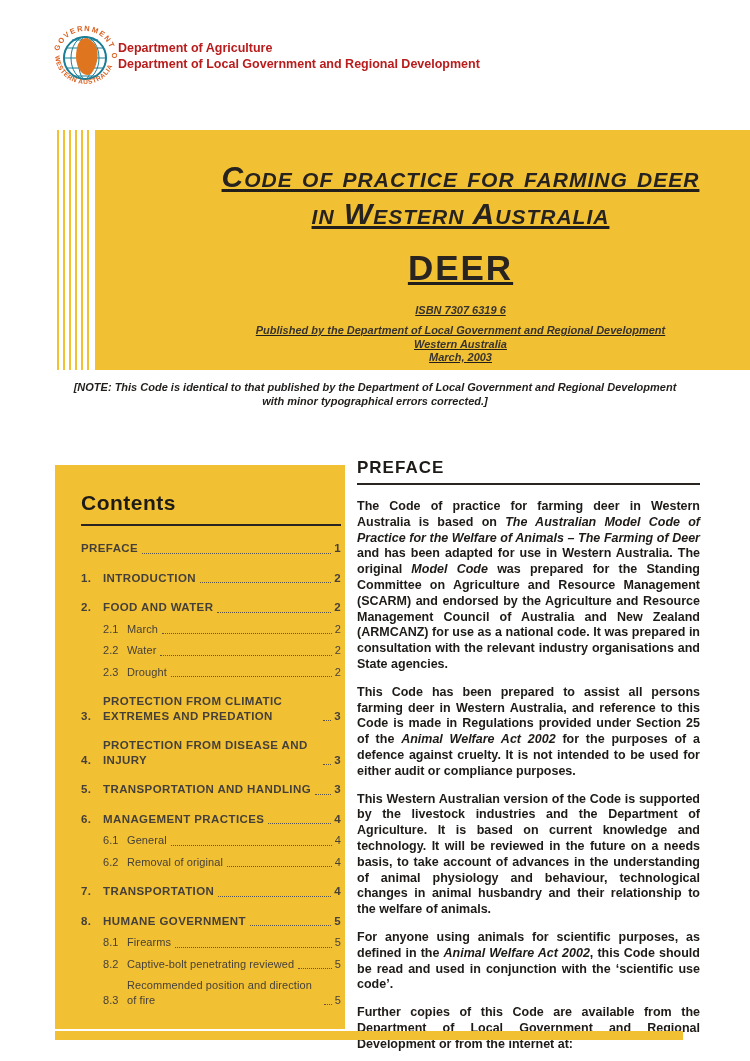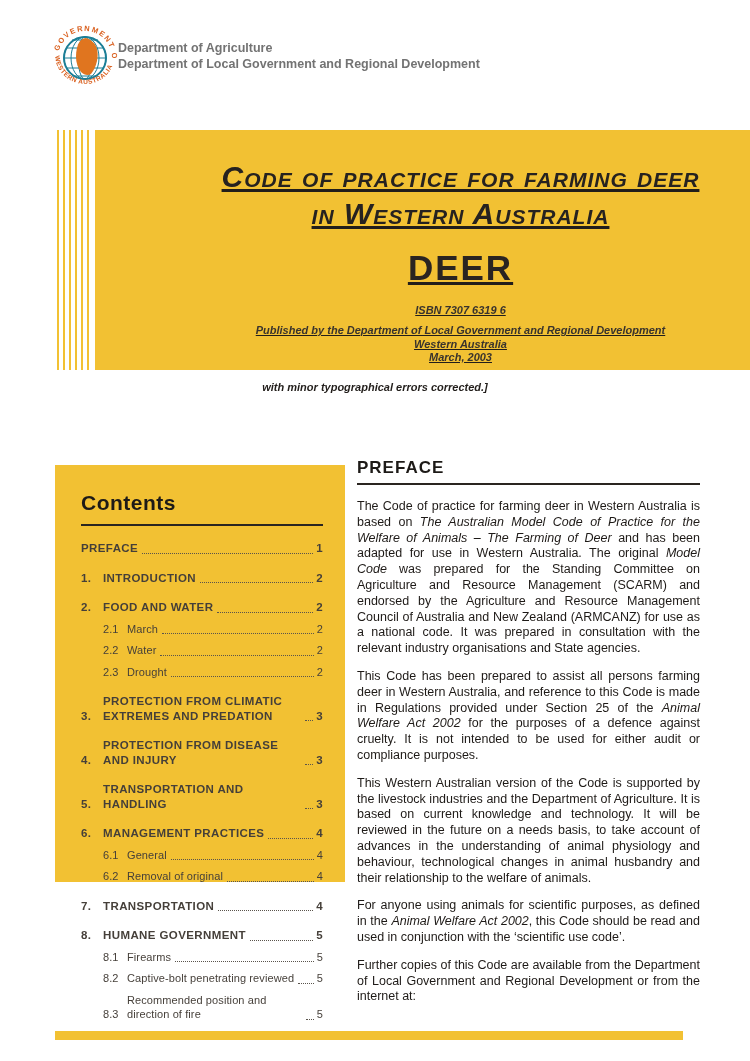--- a/index.html
+++ b/index.html
@@ -3,57 +3,57 @@
 <meta charset="utf-8">
 <style>
   html,body{margin:0;padding:0;background:#ffffff;}
   .page{
     position:relative;width:750px;height:1061px;background:#ffffff;overflow:hidden;
     font-family:"Liberation Sans",sans-serif;color:#221e1b;
   }
   
   .gov-logo{position:absolute;left:50px;top:12px;width:70px;height:92px;}
   .dept-lines{position:absolute;left:118px;top:40px;line-height:16px;
-    font-size:12.5px;font-weight:bold;color:#737373;}
+    font-size:12.5px;font-weight:bold;color:#b91c1c;}
   
   .banner-stripes{position:absolute;left:57px;top:130px;width:34px;height:240px;
     background:repeating-linear-gradient(to right,#f2c133 0px,#f2c133 2px,#ffffff 2px,#ffffff 6px);}
   .banner{position:absolute;left:95px;top:130px;width:731px;height:240px;background:#f2c133;
     text-align:center;text-decoration:underline;}
   .banner-title{margin-top:28px;font-weight:900;font-style:italic;
     font-variant:small-caps;font-size:30px;line-height:37px;color:#262220;letter-spacing:1px;}
   .banner-deer{margin-top:16px;font-weight:900;font-size:35px;letter-spacing:2px;color:#2a2421;}
   .banner-isbn{margin-top:16px;font-style:italic;font-weight:600;font-size:11px;color:#39332d;}
   .banner-pub{margin-top:8px;font-style:italic;font-weight:600;font-size:11px;
     line-height:13.5px;color:#39332d;text-align:center;}
   
   .note{position:absolute;left:65px;top:380px;width:620px;text-align:center;
     font-size:11px;font-weight:bold;font-style:italic;line-height:14px;color:#221e1b;}
   
-  .contents-box{position:absolute;left:55px;top:465px;width:290px;height:417px;
-    background:#f2c133;box-sizing:border-box;padding:26px 22px 0 26px;}
+  .contents-box{position:absolute;left:55px;top:465px;width:290px;height:564px;
+    background:#f2c133;box-sizing:border-box;padding:26px 4px 0 26px;}
   .contents-heading{font-size:21px;font-weight:bold;letter-spacing:.5px;color:#1d1a17;}
   .contents-rule{border-bottom:2.5px solid #2a2520;margin-top:9px;}
   .toc{margin-top:12px;}
   .toc-row{display:flex;align-items:flex-end;font-size:11.5px;line-height:14.5px;
     color:#453f39;font-weight:600;}
   .toc-row.l0{margin-top:15px;letter-spacing:.4px;}
   .toc-row.l1{margin-top:7px;margin-left:22px;font-size:11px;font-weight:500;letter-spacing:.1px;}
   .toc-num{flex:0 0 22px;}
   .toc-row.l1 .toc-num{flex:0 0 24px;}
   .toc-row.noNum .toc-num{flex:0 0 0px;}
   .toc-label{flex:0 1 auto;}
   .toc-leader{flex:1 0 8px;border-bottom:1.6px dotted #5a544c;margin:0 3px 2px 4px;min-width:6px;}
   .toc-page{flex:0 0 auto;}
   
   .preface{position:absolute;left:357px;top:458px;width:343px;}
   .preface-heading{font-size:17px;font-weight:800;letter-spacing:1px;color:#1d1a17;}
   .preface-rule{border-bottom:2px solid #2a2520;margin-top:5px;margin-bottom:14px;}
   .preface p{margin:0 0 12px 0;font-size:12.5px;line-height:15.8px;
-    text-align:justify;font-weight:400;color:#1e1a17;}
+    text-align:justify;font-weight:700;color:#1e1a17;}
   .preface p em{font-style:italic;}
   
   .footer-rule{position:absolute;left:55px;top:1031px;width:628px;height:9px;background:#f2c133;}
 </style>
 </head>
 <body>
 
 <div class="page">
 
   <svg class="gov-logo" viewBox="0 0 70 92">
@@ -95,20 +95,21 @@
     <div class="banner-deer">DEER</div>
     <div class="banner-isbn">ISBN 7307 6319 6</div>
     <div class="banner-pub">
       <div>Published by the Department of Local Government and Regional Development</div>
       <div>Western Australia</div>
       <div>March, 2003</div>
     </div>
   </div>
 
   <div class="note">
+    <div>[NOTE: This Code is identical to that published by the Department of Local Government and Regional Development</div>
     <div>with minor typographical errors corrected.]</div>
   </div>
 
   <div class="contents-box">
     <div class="contents-heading">Contents</div>
     <div class="contents-rule"></div>
     <div class="toc" id="toc">
         <div class="toc-row l0 noNum">
           <span class="toc-num"></span>
           <span class="toc-label">PREFACE</span>

